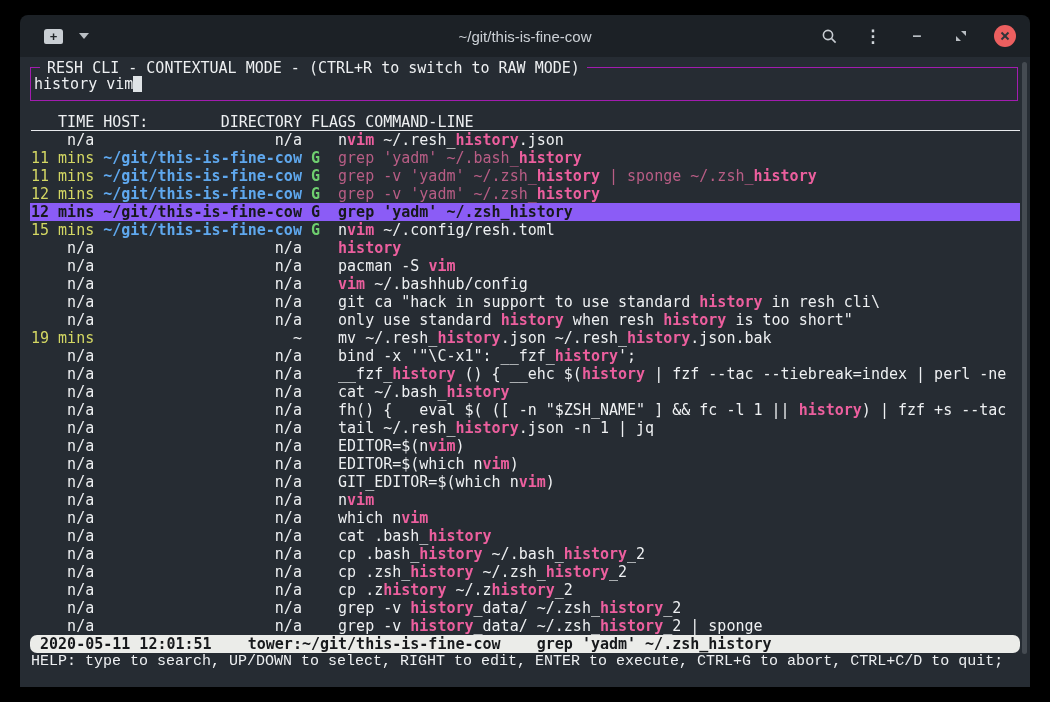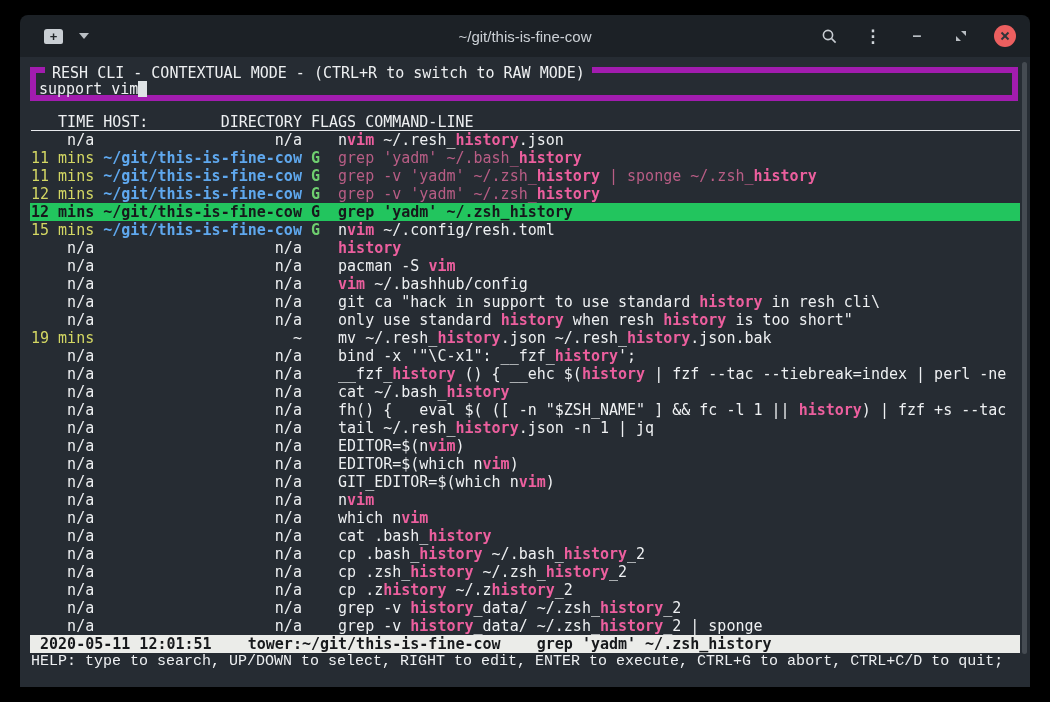--- a/index.html
+++ b/index.html
@@ -17,40 +17,40 @@
   .tb-title { position:absolute; left:0; right:0; text-align:center; color:#ccd1d6; font-size:15px; }
   .tb-right { position:absolute; right:14px; display:flex; align-items:center; gap:22px; }
   .tb-btn { display:flex; align-items:center; justify-content:center; width:22px; height:22px; }
   .kebab { color:#cfd4d9; font-size:17px; font-weight:bold; }
   .minim { color:#b9bec3; font-size:16px; font-weight:bold; }
   .closebtn { width:22px; height:22px; border-radius:50%; background:#ec5f5f;
               display:flex; align-items:center; justify-content:center; }
   .content { position:absolute; top:42px; left:0; width:1010px; height:630px; background:#262c33;
              color:#eef0f2; font-size:15px; line-height:18px; white-space:pre; overflow:hidden; }
   .resh-box { position:absolute; left:10px; top:10px; width:988px; height:34px;
-              border:6px solid #a21caf; }
+              border:1px solid #a21caf; }
   .resh-box-title { position:absolute; top:-9px; left:9px; background:#262c33; padding:0 7px;
                     color:#eef0f2; }
   .query-line { position:absolute; left:3px; top:7px; }
   .cursor { display:inline-block; width:9px; height:16px; background:#dfe3e6; vertical-align:-3px; }
   .header-line { position:absolute; left:11px; top:56px; width:989px; height:18px;
                  font-weight:normal; border-bottom:1px solid #e8eaed; }
   .list { position:absolute; left:10px; top:74px; width:990px; }
   .hrow { height:18px; padding-left:1px; }
   .c-def { color:#eef0f2; }
   .c-time { color:#d3d763;text-align:center; }
   .c-dir { color:#5fa8ee; font-weight:bold; }
   .c-flag { color:#6fcf6f; font-weight:bold; }
   .c-cmd { color:#eef0f2; }
   .c-match { color:#ec5f9e; font-weight:bold; }
   .failed .c-cmd { color:#b85d85; }
-  .sel { background:#22c55e; }
+  .sel { background:#8b5cf6; }
   .sel span { color:#17191c !important; font-weight:bold; }
   .status-bar { position:absolute; left:10px; top:578px; width:990px; height:18px;
-                background:#ebece9; color:#17191c; font-weight:bold; padding-left:1px; }
+                background:#ebece9; color:#17191c; font-weight:bold; padding-left:1px;border-radius:7px; }
   .help-bar { position:absolute; left:11px; top:596px; width:989px; height:18px; color:#eef0f2;font-family:Liberation Mono, monospace; }
   .scrollrail { position:absolute; right:3px; top:5px; width:5px; height:592px;
                 background:#454b52; border-radius:3px; }
 </style>
 </head>
 <body>
 
 <div class="win">
   <div class="titlebar">
     <div class="tb-left">
@@ -84,21 +84,21 @@
           <line x1="1.5" y1="1.5" x2="8.5" y2="8.5" stroke="#30353a" stroke-width="2"></line>
           <line x1="8.5" y1="1.5" x2="1.5" y2="8.5" stroke="#30353a" stroke-width="2"></line>
         </svg>
       </div>
     </div>
   </div>
 
   <div class="content">
     <div class="resh-box">
       <span class="resh-box-title">RESH CLI - CONTEXTUAL MODE - (CTRL+R to switch to RAW MODE)</span>
-      <div class="query-line"><span>support vim</span><span class="cursor"></span></div>
+      <div class="query-line"><span>history vim</span><span class="cursor"></span></div>
     </div>
 
     <div class="header-line">   TIME HOST:        DIRECTORY FLAGS COMMAND-LINE</div>
 
     <div class="list" id="history-list"><div class="hrow"><span class="c-def">    n/a</span><span> </span><span class="c-def">                   n/a</span><span> </span><span class="c-flag"> </span><span>  </span><span class="c-cmd">n</span><span class="c-match">vim</span><span class="c-cmd"> ~/.resh_</span><span class="c-match">history</span><span class="c-cmd">.json</span></div><div class="hrow failed"><span class="c-time">11 mins</span><span> </span><span class="c-dir">~/git/this-is-fine-cow</span><span> </span><span class="c-flag">G</span><span>  </span><span class="c-cmd">grep 'yadm' ~/.bash_</span><span class="c-match">history</span></div><div class="hrow failed"><span class="c-time">11 mins</span><span> </span><span class="c-dir">~/git/this-is-fine-cow</span><span> </span><span class="c-flag">G</span><span>  </span><span class="c-cmd">grep -v 'yadm' ~/.zsh_</span><span class="c-match">history</span><span class="c-cmd"> | sponge ~/.zsh_</span><span class="c-match">history</span></div><div class="hrow failed"><span class="c-time">12 mins</span><span> </span><span class="c-dir">~/git/this-is-fine-cow</span><span> </span><span class="c-flag">G</span><span>  </span><span class="c-cmd">grep -v 'yadm' ~/.zsh_</span><span class="c-match">history</span></div><div class="hrow sel"><span class="c-time">12 mins</span><span> </span><span class="c-dir">~/git/this-is-fine-cow</span><span> </span><span class="c-flag">G</span><span>  </span><span class="c-cmd">grep 'yadm' ~/.zsh_</span><span class="c-match">history</span></div><div class="hrow"><span class="c-time">15 mins</span><span> </span><span class="c-dir">~/git/this-is-fine-cow</span><span> </span><span class="c-flag">G</span><span>  </span><span class="c-cmd">n</span><span class="c-match">vim</span><span class="c-cmd"> ~/.config/resh.toml</span></div><div class="hrow"><span class="c-def">    n/a</span><span> </span><span class="c-def">                   n/a</span><span> </span><span class="c-flag"> </span><span>  </span><span class="c-match">history</span></div><div class="hrow"><span class="c-def">    n/a</span><span> </span><span class="c-def">                   n/a</span><span> </span><span class="c-flag"> </span><span>  </span><span class="c-cmd">pacman -S </span><span class="c-match">vim</span></div><div class="hrow"><span class="c-def">    n/a</span><span> </span><span class="c-def">                   n/a</span><span> </span><span class="c-flag"> </span><span>  </span><span class="c-match">vim</span><span class="c-cmd"> ~/.bashhub/config</span></div><div class="hrow"><span class="c-def">    n/a</span><span> </span><span class="c-def">                   n/a</span><span> </span><span class="c-flag"> </span><span>  </span><span class="c-cmd">git ca "hack in support to use standard </span><span class="c-match">history</span><span class="c-cmd"> in resh cli\</span></div><div class="hrow"><span class="c-def">    n/a</span><span> </span><span class="c-def">                   n/a</span><span> </span><span class="c-flag"> </span><span>  </span><span class="c-cmd">only use standard </span><span class="c-match">history</span><span class="c-cmd"> when resh </span><span class="c-match">history</span><span class="c-cmd"> is too short"</span></div><div class="hrow"><span class="c-time">19 mins</span><span> </span><span class="c-def">                     ~</span><span> </span><span class="c-flag"> </span><span>  </span><span class="c-cmd">mv ~/.resh_</span><span class="c-match">history</span><span class="c-cmd">.json ~/.resh_</span><span class="c-match">history</span><span class="c-cmd">.json.bak</span></div><div class="hrow"><span class="c-def">    n/a</span><span> </span><span class="c-def">                   n/a</span><span> </span><span class="c-flag"> </span><span>  </span><span class="c-cmd">bind -x '"\C-x1": __fzf_</span><span class="c-match">history</span><span class="c-cmd">';</span></div><div class="hrow"><span class="c-def">    n/a</span><span> </span><span class="c-def">                   n/a</span><span> </span><span class="c-flag"> </span><span>  </span><span class="c-cmd">__fzf_</span><span class="c-match">history</span><span class="c-cmd"> () { __ehc $(</span><span class="c-match">history</span><span class="c-cmd"> | fzf --tac --tiebreak=index | perl -ne</span></div><div class="hrow"><span class="c-def">    n/a</span><span> </span><span class="c-def">                   n/a</span><span> </span><span class="c-flag"> </span><span>  </span><span class="c-cmd">cat ~/.bash_</span><span class="c-match">history</span></div><div class="hrow"><span class="c-def">    n/a</span><span> </span><span class="c-def">                   n/a</span><span> </span><span class="c-flag"> </span><span>  </span><span class="c-cmd">fh() {   eval $( ([ -n "$ZSH_NAME" ] &amp;&amp; fc -l 1 || </span><span class="c-match">history</span><span class="c-cmd">) | fzf +s --tac</span></div><div class="hrow"><span class="c-def">    n/a</span><span> </span><span class="c-def">                   n/a</span><span> </span><span class="c-flag"> </span><span>  </span><span class="c-cmd">tail ~/.resh_</span><span class="c-match">history</span><span class="c-cmd">.json -n 1 | jq</span></div><div class="hrow"><span class="c-def">    n/a</span><span> </span><span class="c-def">                   n/a</span><span> </span><span class="c-flag"> </span><span>  </span><span class="c-cmd">EDITOR=$(n</span><span class="c-match">vim</span><span class="c-cmd">)</span></div><div class="hrow"><span class="c-def">    n/a</span><span> </span><span class="c-def">                   n/a</span><span> </span><span class="c-flag"> </span><span>  </span><span class="c-cmd">EDITOR=$(which n</span><span class="c-match">vim</span><span class="c-cmd">)</span></div><div class="hrow"><span class="c-def">    n/a</span><span> </span><span class="c-def">                   n/a</span><span> </span><span class="c-flag"> </span><span>  </span><span class="c-cmd">GIT_EDITOR=$(which n</span><span class="c-match">vim</span><span class="c-cmd">)</span></div><div class="hrow"><span class="c-def">    n/a</span><span> </span><span class="c-def">                   n/a</span><span> </span><span class="c-flag"> </span><span>  </span><span class="c-cmd">n</span><span class="c-match">vim</span></div><div class="hrow"><span class="c-def">    n/a</span><span> </span><span class="c-def">                   n/a</span><span> </span><span class="c-flag"> </span><span>  </span><span class="c-cmd">which n</span><span class="c-match">vim</span></div><div class="hrow"><span class="c-def">    n/a</span><span> </span><span class="c-def">                   n/a</span><span> </span><span class="c-flag"> </span><span>  </span><span class="c-cmd">cat .bash_</span><span class="c-match">history</span></div><div class="hrow"><span class="c-def">    n/a</span><span> </span><span class="c-def">                   n/a</span><span> </span><span class="c-flag"> </span><span>  </span><span class="c-cmd">cp .bash_</span><span class="c-match">history</span><span class="c-cmd"> ~/.bash_</span><span class="c-match">history</span><span class="c-cmd">_2</span></div><div class="hrow"><span class="c-def">    n/a</span><span> </span><span class="c-def">                   n/a</span><span> </span><span class="c-flag"> </span><span>  </span><span class="c-cmd">cp .zsh_</span><span class="c-match">history</span><span class="c-cmd"> ~/.zsh_</span><span class="c-match">history</span><span class="c-cmd">_2</span></div><div class="hrow"><span class="c-def">    n/a</span><span> </span><span class="c-def">                   n/a</span><span> </span><span class="c-flag"> </span><span>  </span><span class="c-cmd">cp .z</span><span class="c-match">history</span><span class="c-cmd"> ~/.z</span><span class="c-match">history</span><span class="c-cmd">_2</span></div><div class="hrow"><span class="c-def">    n/a</span><span> </span><span class="c-def">                   n/a</span><span> </span><span class="c-flag"> </span><span>  </span><span class="c-cmd">grep -v </span><span class="c-match">history</span><span class="c-cmd">_data/ ~/.zsh_</span><span class="c-match">history</span><span class="c-cmd">_2</span></div><div class="hrow"><span class="c-def">    n/a</span><span> </span><span class="c-def">                   n/a</span><span> </span><span class="c-flag"> </span><span>  </span><span class="c-cmd">grep -v </span><span class="c-match">history</span><span class="c-cmd">_data/ ~/.zsh_</span><span class="c-match">history</span><span class="c-cmd">_2 | sponge</span></div></div>
 
     <div class="status-bar"> 2020-05-11 12:01:51    tower:~/git/this-is-fine-cow    grep 'yadm' ~/.zsh_history</div>
     <div class="help-bar">HELP: type to search, UP/DOWN to select, RIGHT to edit, ENTER to execute, CTRL+G to abort, CTRL+C/D to quit;</div>
     <div class="scrollrail"></div>
   </div>

